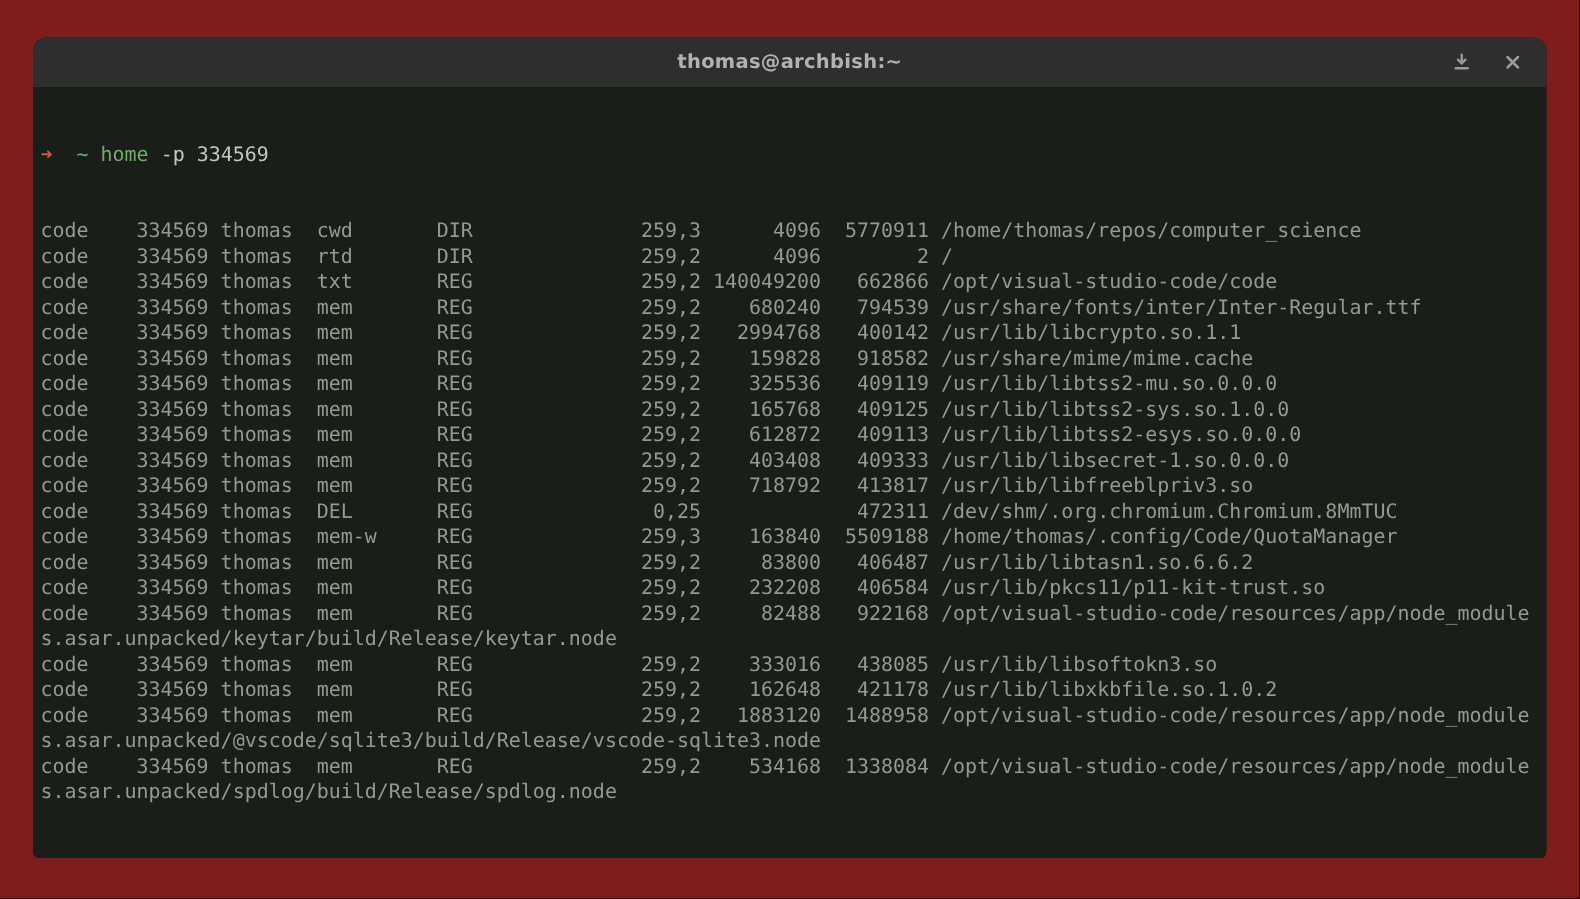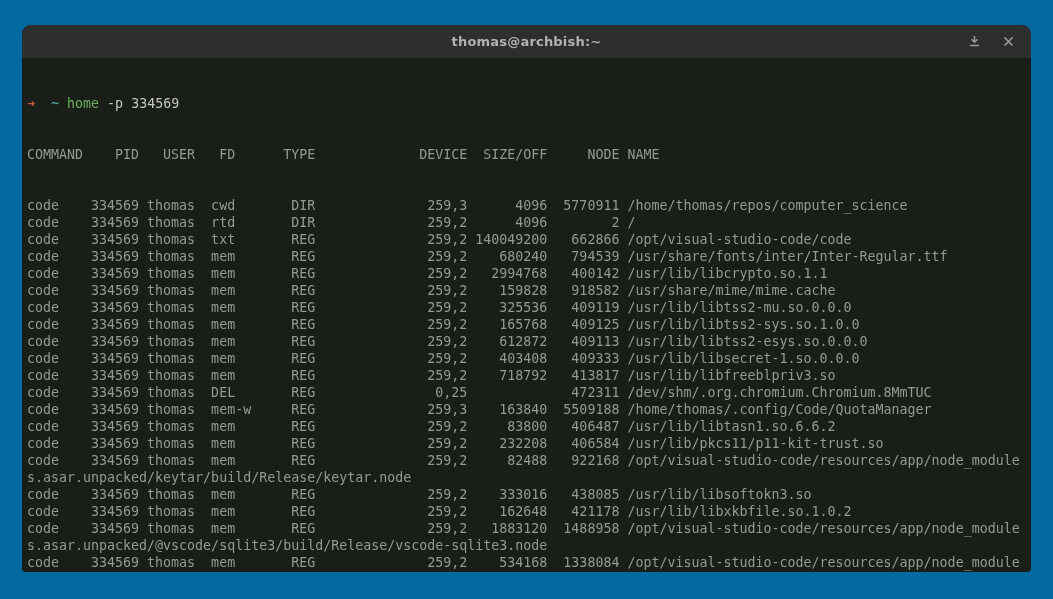--- a/index.html
+++ b/index.html
@@ -7,21 +7,21 @@
     padding: 0;
     width: 1053px;
     height: 599px;
     background: #000000;
     overflow: hidden;
   }
   .desktop {
     position: relative;
     width: 1053px;
     height: 599px;
-    background: #0369a1;
+    background: #7f1d1d;
   }
   .window {
     position: absolute;
     left: 22px;
     top: 25px;
     width: 1009px;
     height: 547px;
     border-radius: 9px 9px 4px 4px;
     overflow: hidden;
     background: #1a1e19;
@@ -104,18 +104,17 @@
         <button class="tb-btn" title="">
           <svg width="11" height="11" viewBox="0 0 11 11" fill="none" stroke="#9a9a9a" stroke-width="1.7" stroke-linecap="round">
             <path d="M2 2l7 7M9 2l-7 7"></path>
           </svg>
         </button>
       </div>
     </div>
 
     <div class="screen">
       <div class="line prompt"><span class="arrow">➜</span><span>  </span><span class="tilde">~</span><span> </span><span class="cmd">home</span><span> </span><span class="args">-p 334569</span></div>
-      <div class="line">COMMAND    PID   USER   FD      TYPE             DEVICE  SIZE/OFF     NODE NAME</div>
       <div><div class="line">code    334569 thomas  cwd       DIR              259,3      4096  5770911 /home/thomas/repos/computer_science</div><div class="line">code    334569 thomas  rtd       DIR              259,2      4096        2 /</div><div class="line">code    334569 thomas  txt       REG              259,2 140049200   662866 /opt/visual-studio-code/code</div><div class="line">code    334569 thomas  mem       REG              259,2    680240   794539 /usr/share/fonts/inter/Inter-Regular.ttf</div><div class="line">code    334569 thomas  mem       REG              259,2   2994768   400142 /usr/lib/libcrypto.so.1.1</div><div class="line">code    334569 thomas  mem       REG              259,2    159828   918582 /usr/share/mime/mime.cache</div><div class="line">code    334569 thomas  mem       REG              259,2    325536   409119 /usr/lib/libtss2-mu.so.0.0.0</div><div class="line">code    334569 thomas  mem       REG              259,2    165768   409125 /usr/lib/libtss2-sys.so.1.0.0</div><div class="line">code    334569 thomas  mem       REG              259,2    612872   409113 /usr/lib/libtss2-esys.so.0.0.0</div><div class="line">code    334569 thomas  mem       REG              259,2    403408   409333 /usr/lib/libsecret-1.so.0.0.0</div><div class="line">code    334569 thomas  mem       REG              259,2    718792   413817 /usr/lib/libfreeblpriv3.so</div><div class="line">code    334569 thomas  DEL       REG               0,25             472311 /dev/shm/.org.chromium.Chromium.8MmTUC</div><div class="line">code    334569 thomas  mem-w     REG              259,3    163840  5509188 /home/thomas/.config/Code/QuotaManager</div><div class="line">code    334569 thomas  mem       REG              259,2     83800   406487 /usr/lib/libtasn1.so.6.6.2</div><div class="line">code    334569 thomas  mem       REG              259,2    232208   406584 /usr/lib/pkcs11/p11-kit-trust.so</div><div class="line">code    334569 thomas  mem       REG              259,2     82488   922168 /opt/visual-studio-code/resources/app/node_module</div><div class="line">s.asar.unpacked/keytar/build/Release/keytar.node</div><div class="line">code    334569 thomas  mem       REG              259,2    333016   438085 /usr/lib/libsoftokn3.so</div><div class="line">code    334569 thomas  mem       REG              259,2    162648   421178 /usr/lib/libxkbfile.so.1.0.2</div><div class="line">code    334569 thomas  mem       REG              259,2   1883120  1488958 /opt/visual-studio-code/resources/app/node_module</div><div class="line">s.asar.unpacked/@vscode/sqlite3/build/Release/vscode-sqlite3.node</div><div class="line">code    334569 thomas  mem       REG              259,2    534168  1338084 /opt/visual-studio-code/resources/app/node_module</div><div class="line">s.asar.unpacked/spdlog/build/Release/spdlog.node</div></div>
     </div>
 
   </div>
 </div>
 
 </body></html>

